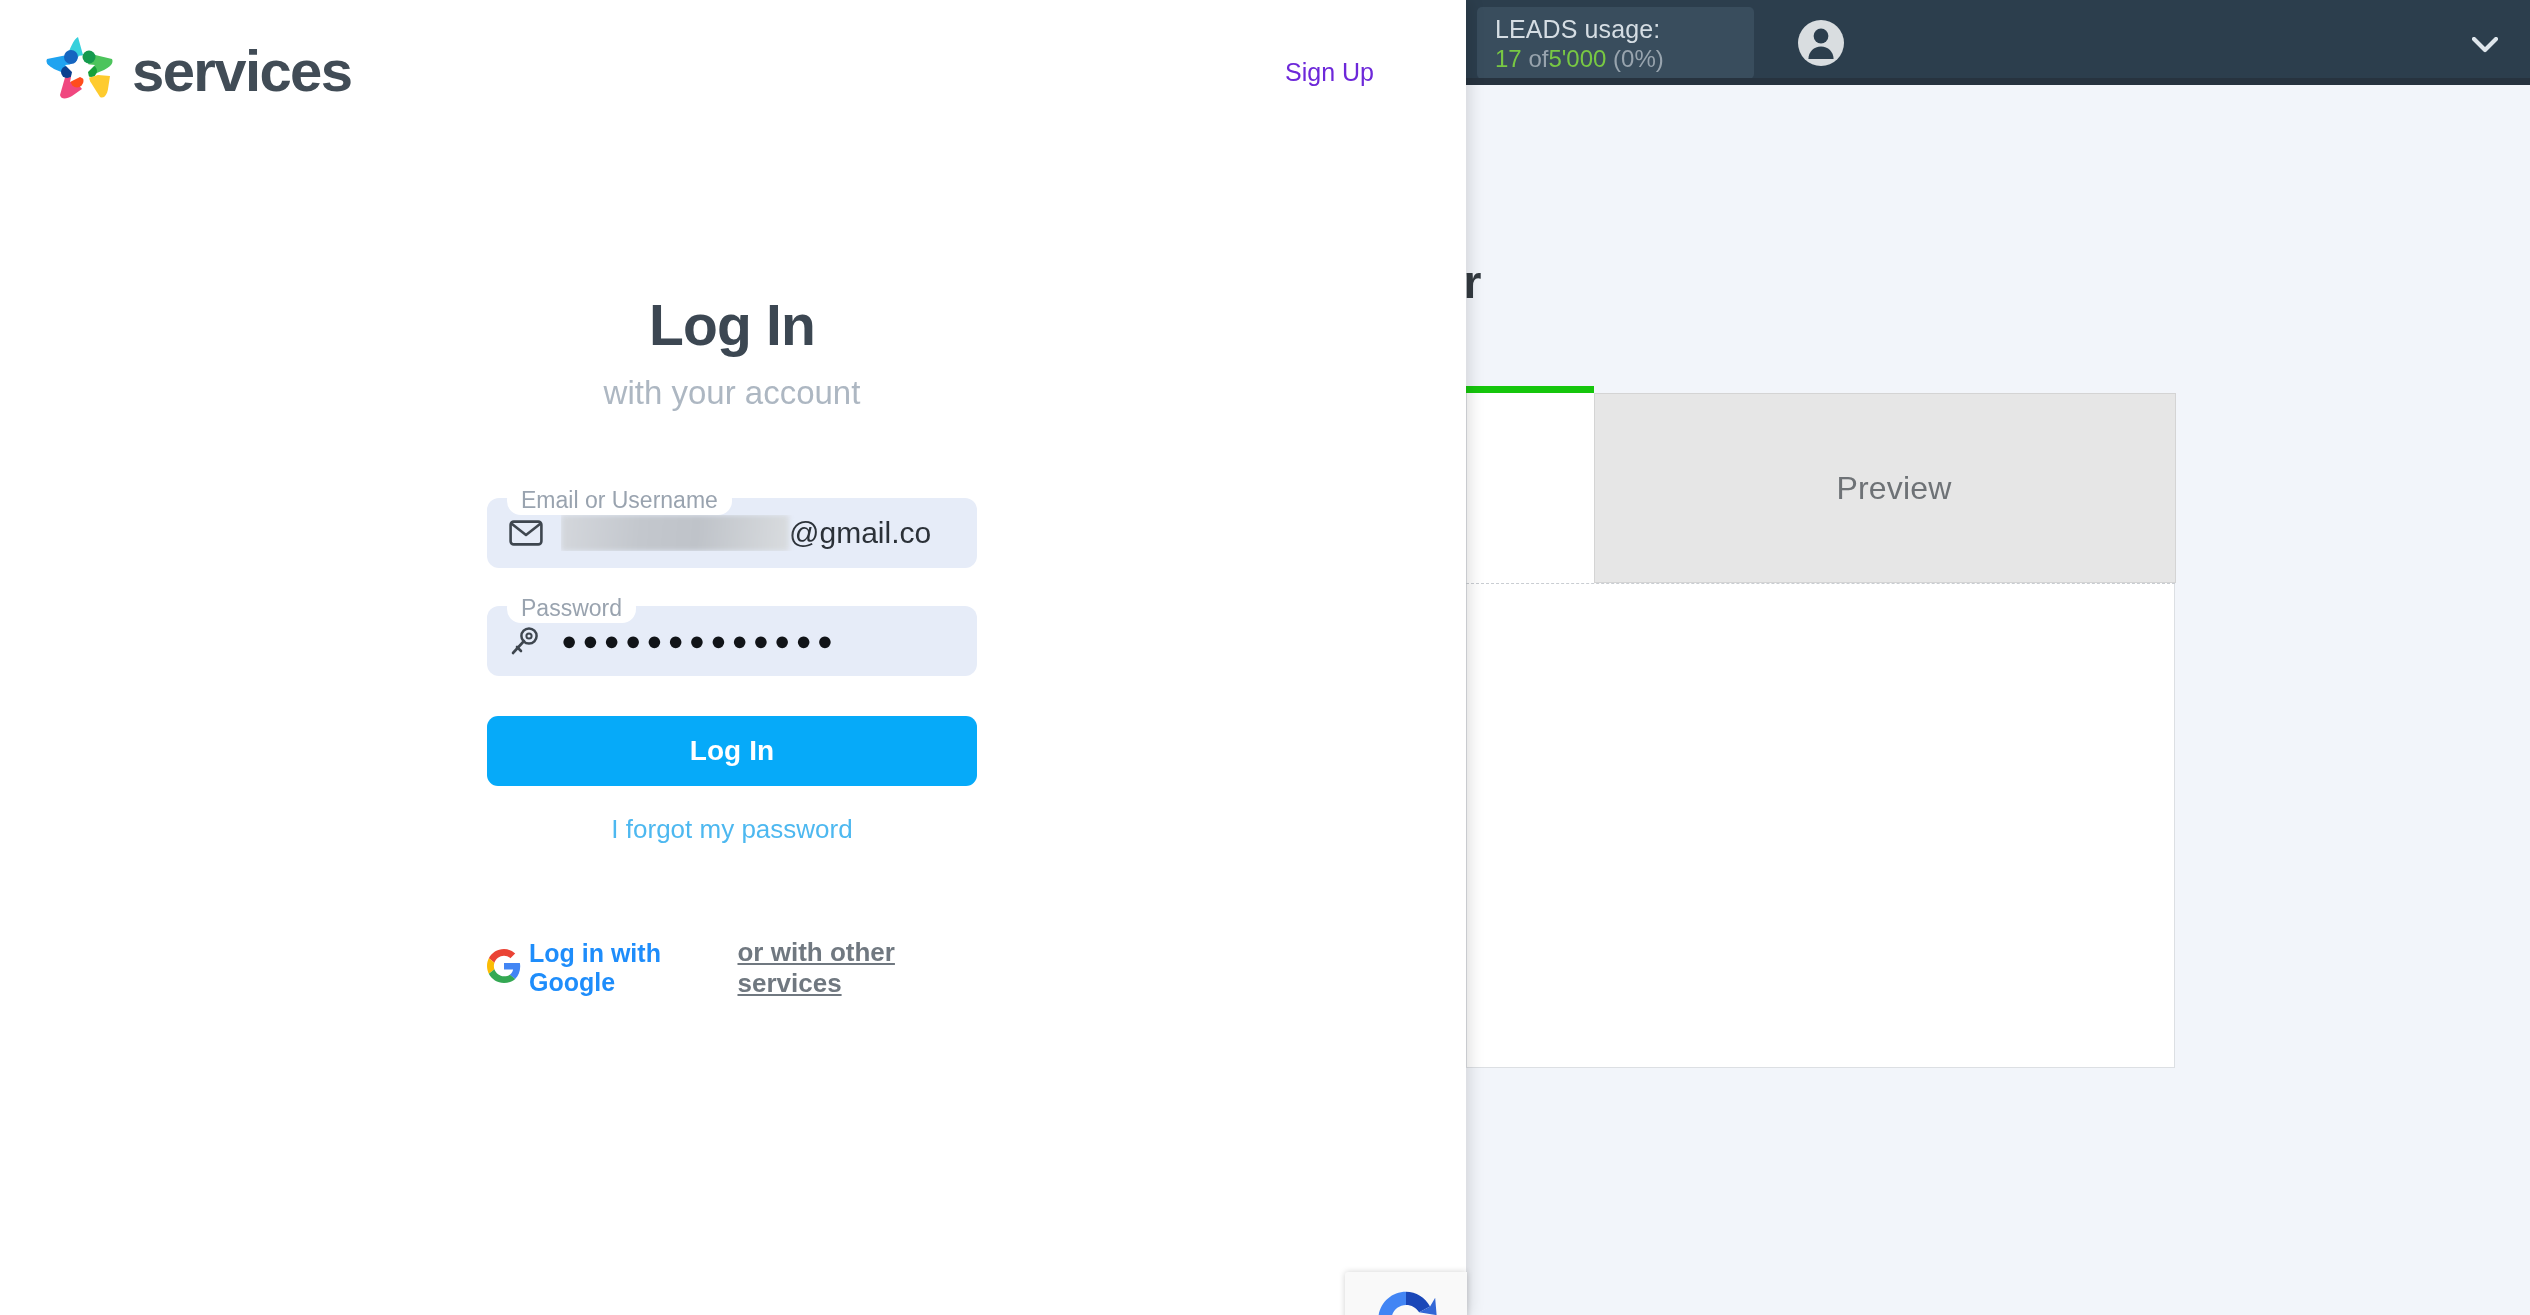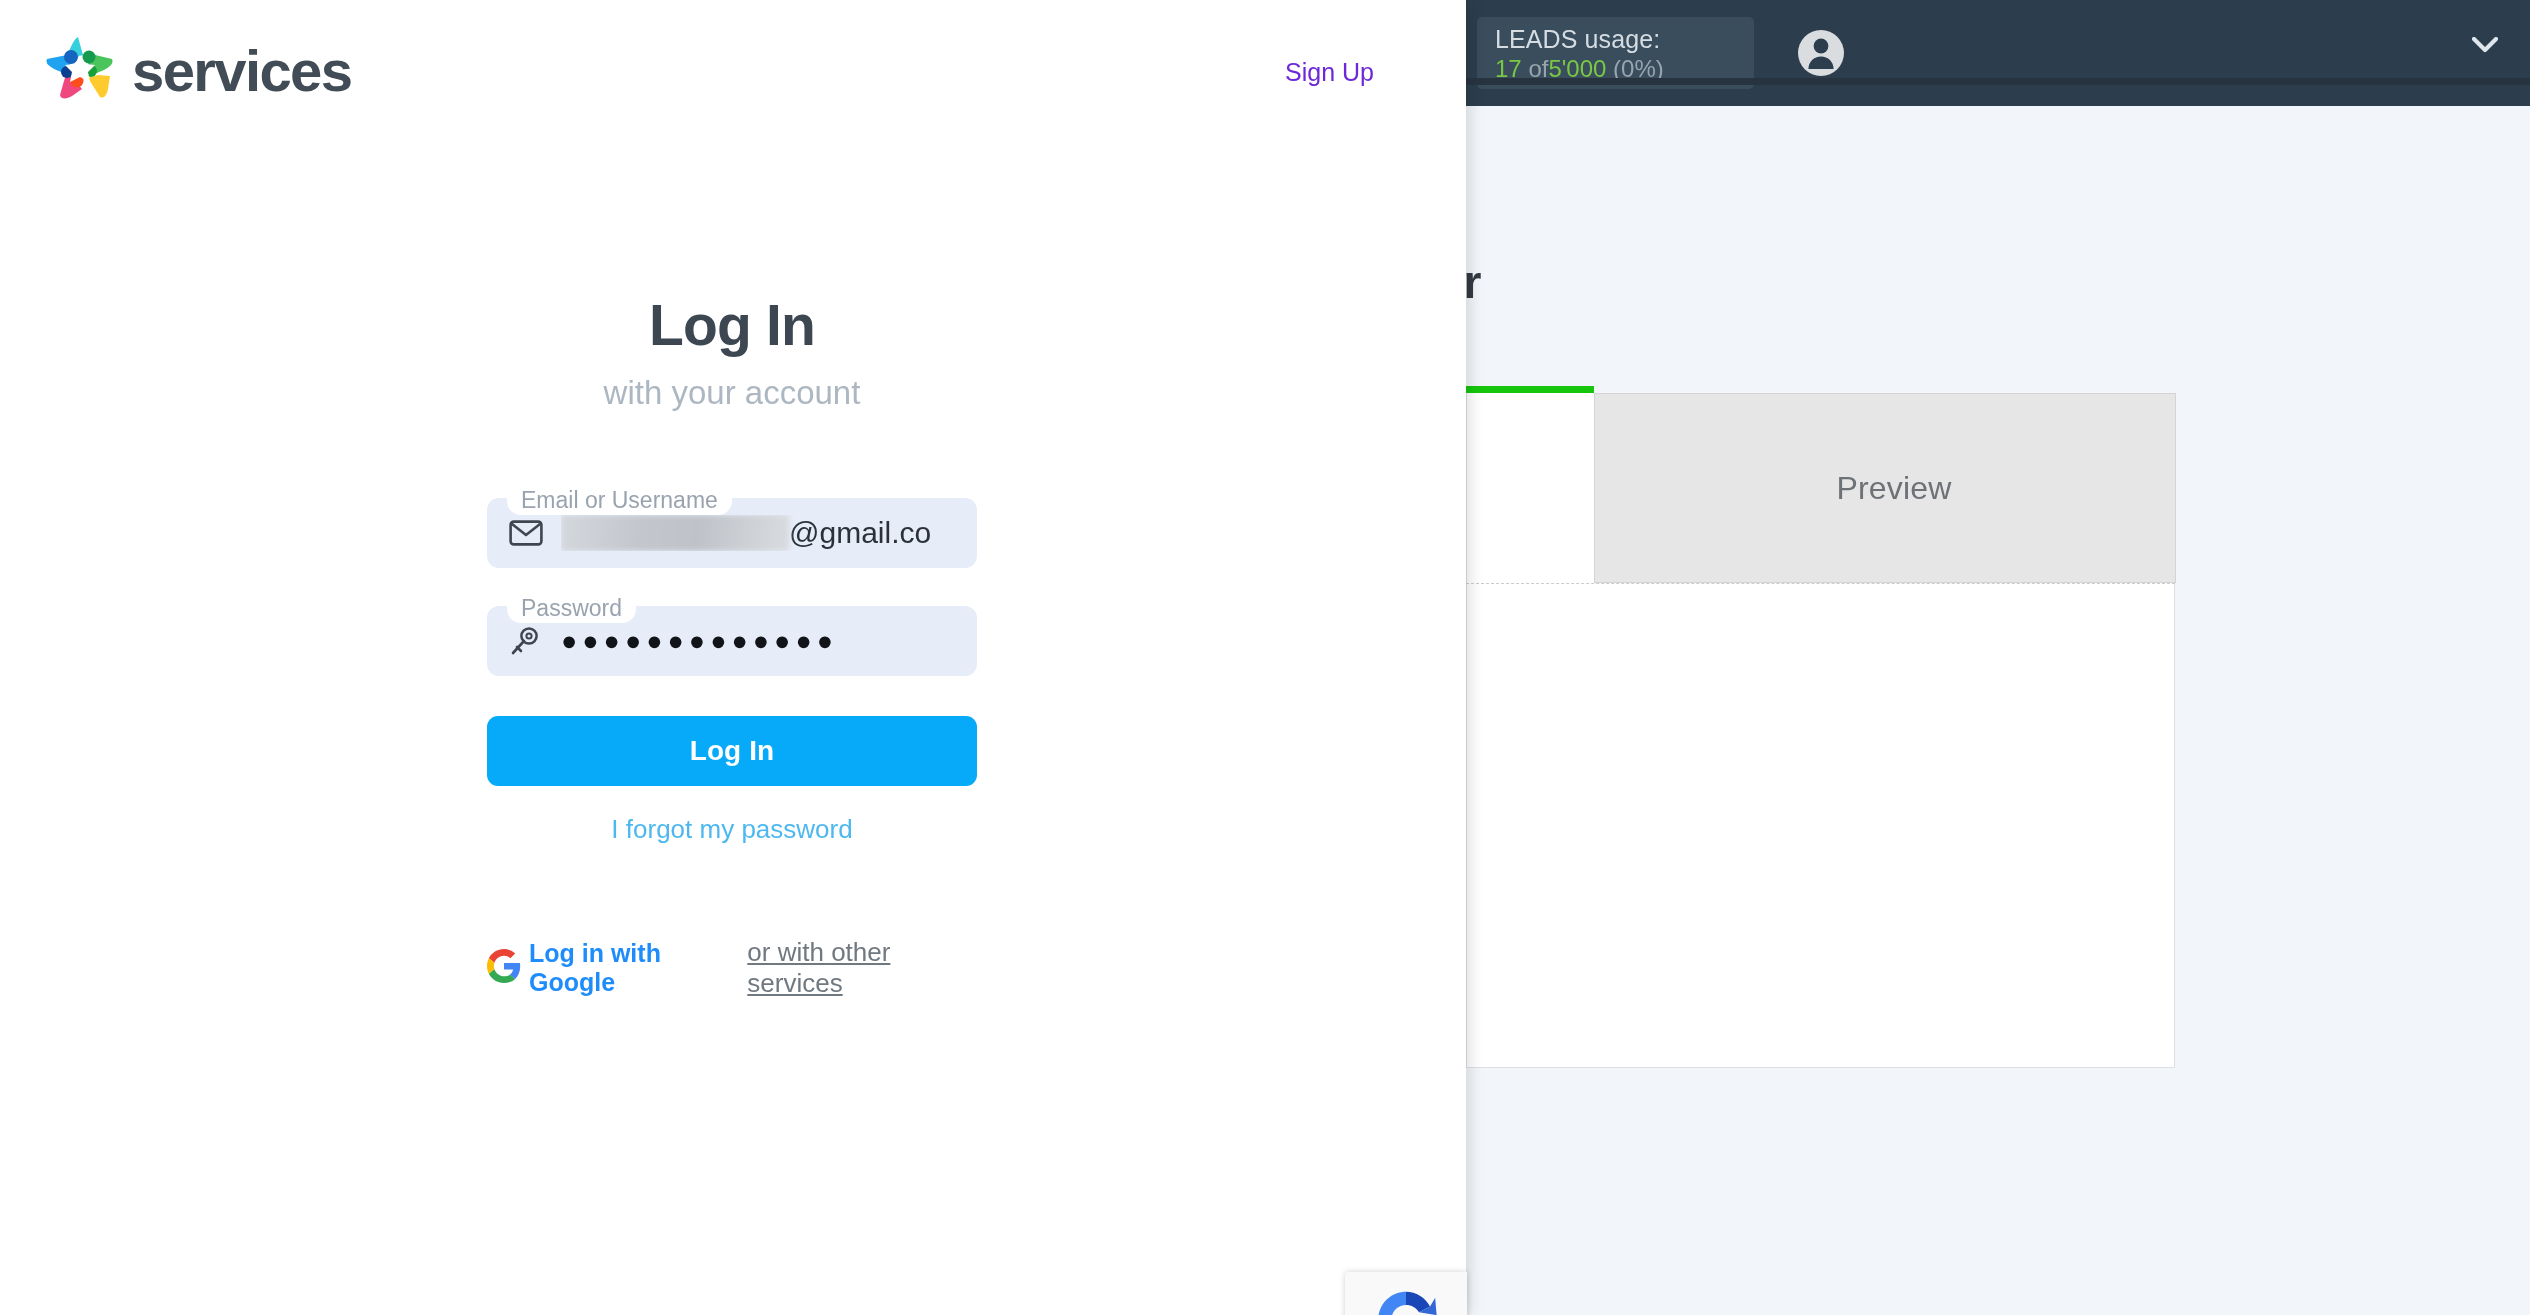--- a/index.html
+++ b/index.html
@@ -13,21 +13,21 @@
   #root { position: relative; width: 2530px; height: 1315px; }
 
   
   #bg-app {
     position: absolute; inset: 0;
     background: #f2f5fa;
   }
 
   
   #topbar {
-    position: absolute; left: 1466px; top: 0; width: 1064px; height: 106px;
+    position: absolute; left: 1466px; top: 0; width: 1064px; height: 85px;
     background: #2c3e4d;
     display: flex; align-items: center;
   }
   #topbar-underline {
     position: absolute; left: 1466px; top: 78px; width: 1064px; height: 7px;
     background: #27333f;
   }
   .leads-box {
     margin-left: 11px;
     width: 277px; height: 72px;
@@ -184,21 +184,21 @@
   }
 
   #social-row {
     margin-top: 92px;
     display: flex; align-items: center; justify-content: center; gap: 8px;
   }
   #google-label {
     font-size: 25px; font-weight: bold; color: #1e8dfb; cursor: pointer;
   }
   #other-services {
-    font-size: 26px; color: #707880; text-decoration: underline; cursor: pointer;
+    font-size: 26px; color: #707880; text-decoration: underline; cursor: pointer; font-weight: bold;
   }
 
   
   #recaptcha {
     position: absolute; left: 1345px; top: 1272px;
     width: 122px; height: 60px;
     background: #f9f9f9;
     border-radius: 3px 0 0 0;
     box-shadow: 0 0 6px rgba(0,0,0,.18);
     z-index: 30;

